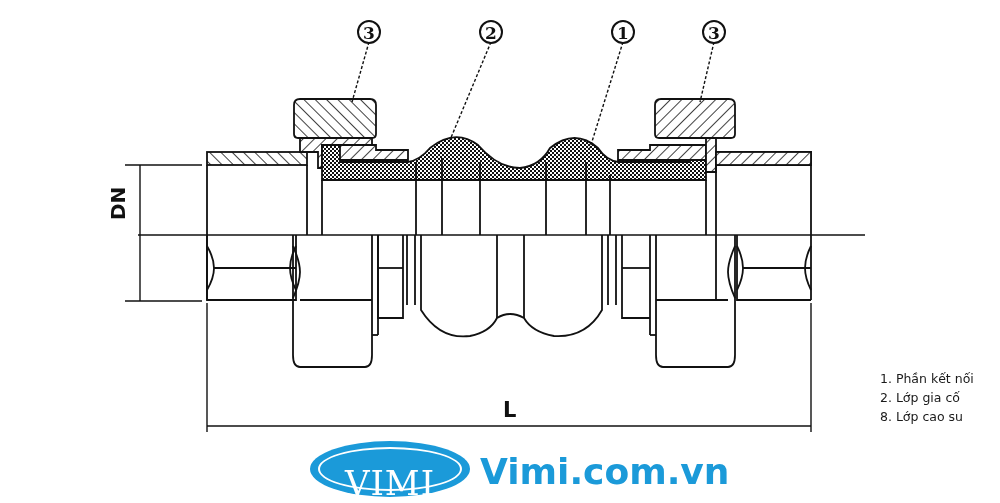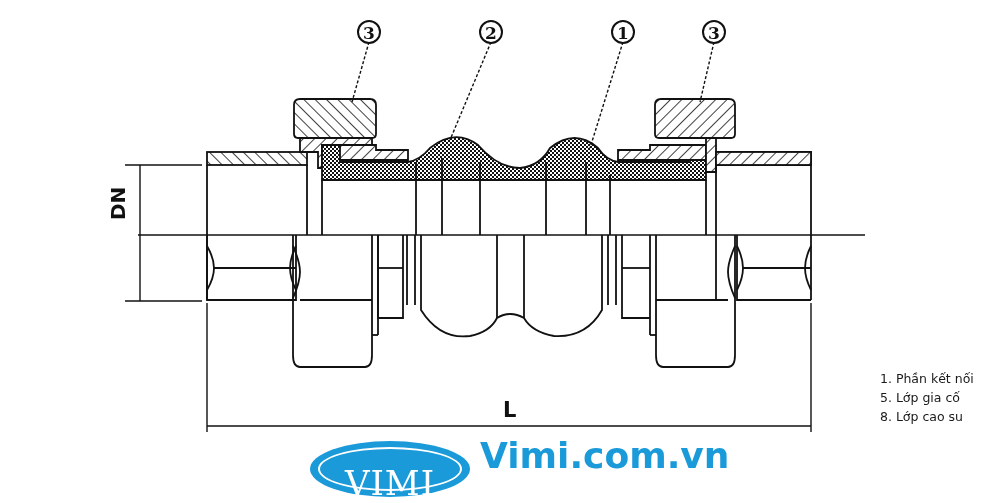--- a/index.html
+++ b/index.html
@@ -8,21 +8,21 @@
   .legend { position: absolute; left: 836px; top: 369px; font-family: "DejaVu Sans", sans-serif; font-size: 12.5px; color: #1a1a1a; line-height: 19px; margin-left: 44px; }
   .legend div { white-space: nowrap; }
   .dim-label { position: absolute; font-family: "DejaVu Sans", sans-serif; font-weight: bold; color: #111; }
   .dn-label { left: 106px; top: 220px; font-size: 20px; transform: rotate(-90deg); transform-origin: left top; }
   .l-label { left: 503px; top: 398px; font-size: 21px; }
   .callout-num { position: absolute; font-family: "DejaVu Serif", serif; font-weight: bold; font-size: 17px; color: #111; width: 24px; height: 24px; border: 2px solid #111; border-radius: 50%; text-align: center; line-height: 22px; box-sizing: border-box; background: #fff; }
   .logo { position: absolute; left: 310px; top: 441px; width: 160px; height: 56px; }
   .logo-oval-outer { position: absolute; left: 0; top: 0; width: 160px; height: 56px; border-radius: 50%; background: #1b9ad9; }
   .logo-oval-ring { position: absolute; left: 8px; top: 6px; width: 144px; height: 44px; border-radius: 50%; border: 2.5px solid #ffffff; box-sizing: border-box; }
   .logo-text { position: absolute; left: 0; top: 6px; width: 160px; text-align: center; font-family: "DejaVu Serif", serif; font-size: 34px; color: #ffffff; letter-spacing: 1px; line-height: 44px; margin-top: 14px; }
-  .site-url { position: absolute; left: 480px; top: 432px; font-family: "DejaVu Sans", sans-serif; font-weight: bold; font-size: 36px; color: #1b9ad9; line-height: 48px; }
+  .site-url { position: absolute; left: 480px; top: 448px; font-family: "DejaVu Sans", sans-serif; font-weight: bold; font-size: 36px; color: #1b9ad9; line-height: 48px; }
 </style>
 </head>
 <body>
 
 <svg id="drawing" viewBox="0 0 1000 503" xmlns="http://www.w3.org/2000/svg">
   <defs>
     <pattern id="hatch" patternUnits="userSpaceOnUse" width="8" height="8" patternTransform="rotate(45)">
       <rect width="8" height="8" fill="#fff"></rect>
       <line x1="0" y1="0" x2="0" y2="8" stroke="#111" stroke-width="1.6"></line>
     </pattern>
@@ -120,21 +120,21 @@
 <div class="callout-num" style="left:357px;top:20px;">3</div>
 <div class="callout-num" style="left:479px;top:20px;">2</div>
 <div class="callout-num" style="left:611px;top:20px;">1</div>
 <div class="callout-num" style="left:702px;top:20px;">3</div>
 
 <div class="dim-label dn-label">DN</div>
 <div class="dim-label l-label">L</div>
 
 <div class="legend">
   <div>1. Phần kết nối</div>
-  <div>5. Lớp gia cố</div>
+  <div>2. Lớp gia cố</div>
   <div>8. Lớp cao su</div>
 </div>
 
 <div class="logo">
   <div class="logo-oval-outer"></div>
   <div class="logo-oval-ring"></div>
   <div class="logo-text">VIMI</div>
 </div>
 <div class="site-url">Vimi.com.vn</div>
 

